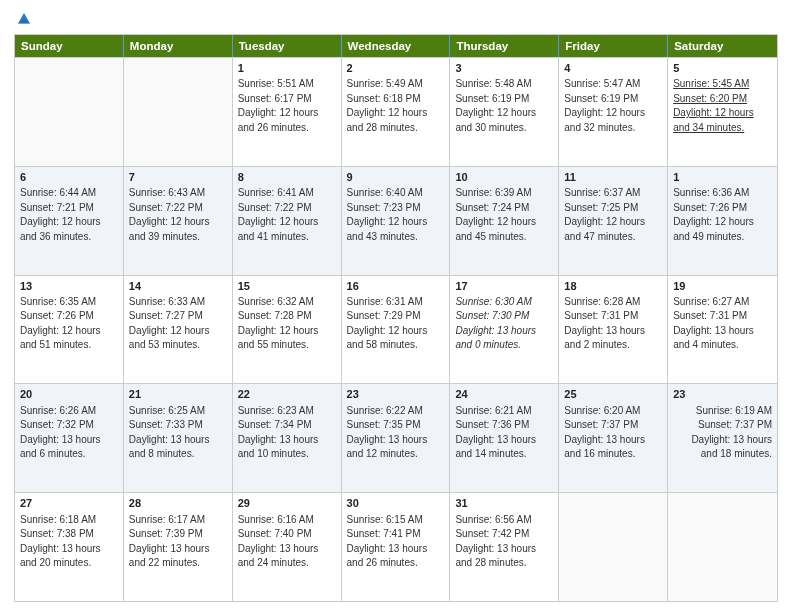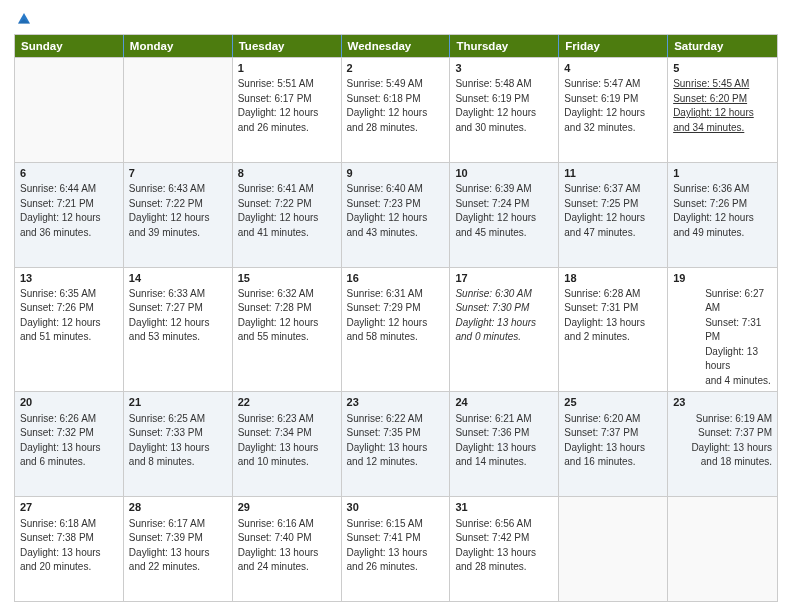--- a/index.html
+++ b/index.html
@@ -272,21 +272,21 @@
           </div>
           <div class="cal-cell">
             <span class="day-number">18</span>
             <div class="cell-text" style="white-space: pre-line;">Sunrise: 6:28 AM
 Sunset: 7:31 PM
 Daylight: 13 hours
 and 2 minutes.</div>
           </div>
           <div class="cal-cell">
             <span class="day-number">19</span>
-            <div class="cell-text" style="white-space: pre-line; margin-left: 32px;">Sunrise: 6:27 AM
+            <div class="cell-text" style="white-space: pre-line;">Sunrise: 6:27 AM
 Sunset: 7:31 PM
 Daylight: 13 hours
 and 4 minutes.</div>
           </div>
         </div>
         <div class="cal-week">
           <div class="cal-cell shaded">
             <span class="day-number">20</span>
             <div class="cell-text" style="white-space: pre-line;">Sunrise: 6:26 AM
 Sunset: 7:32 PM

